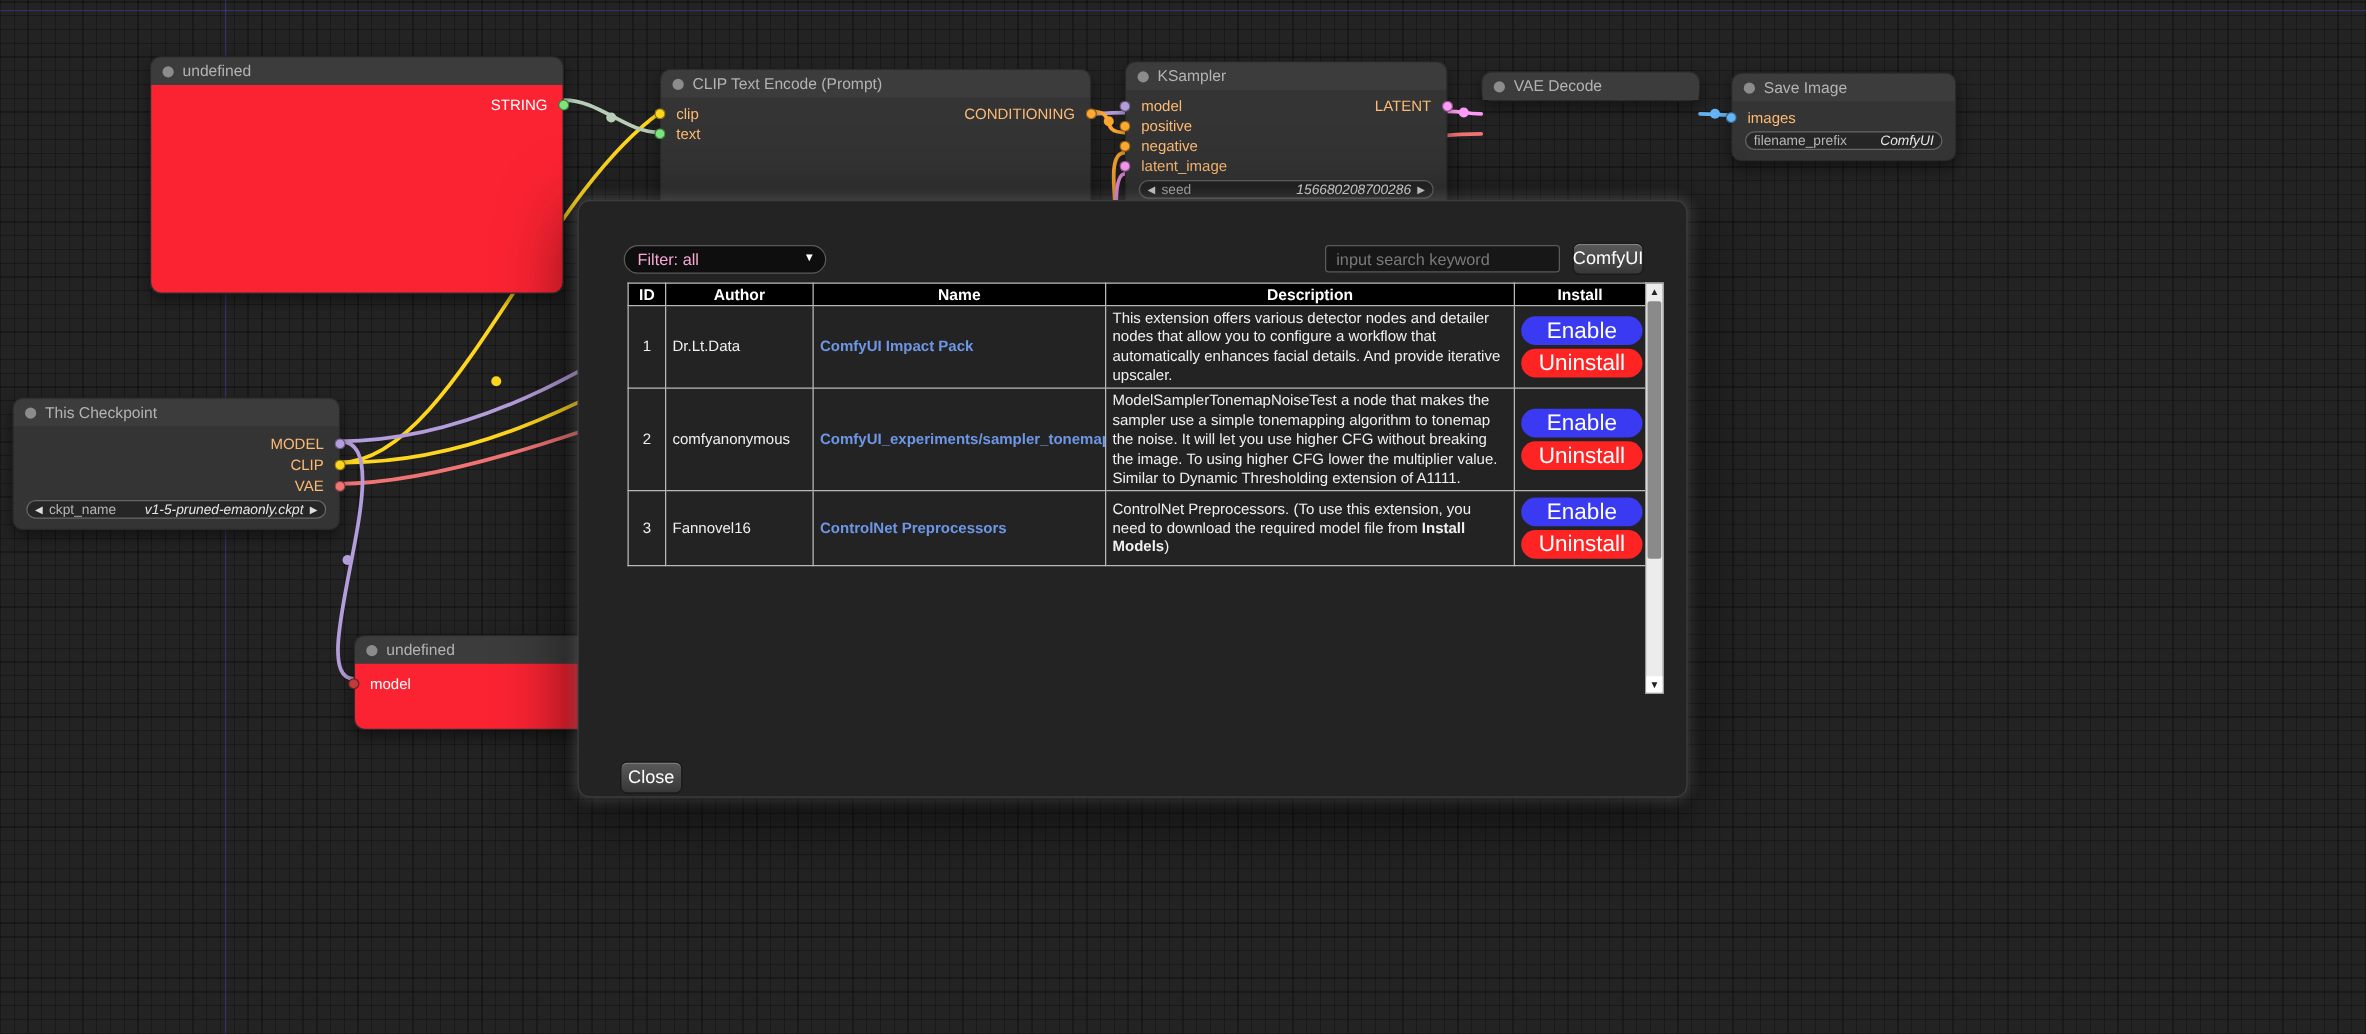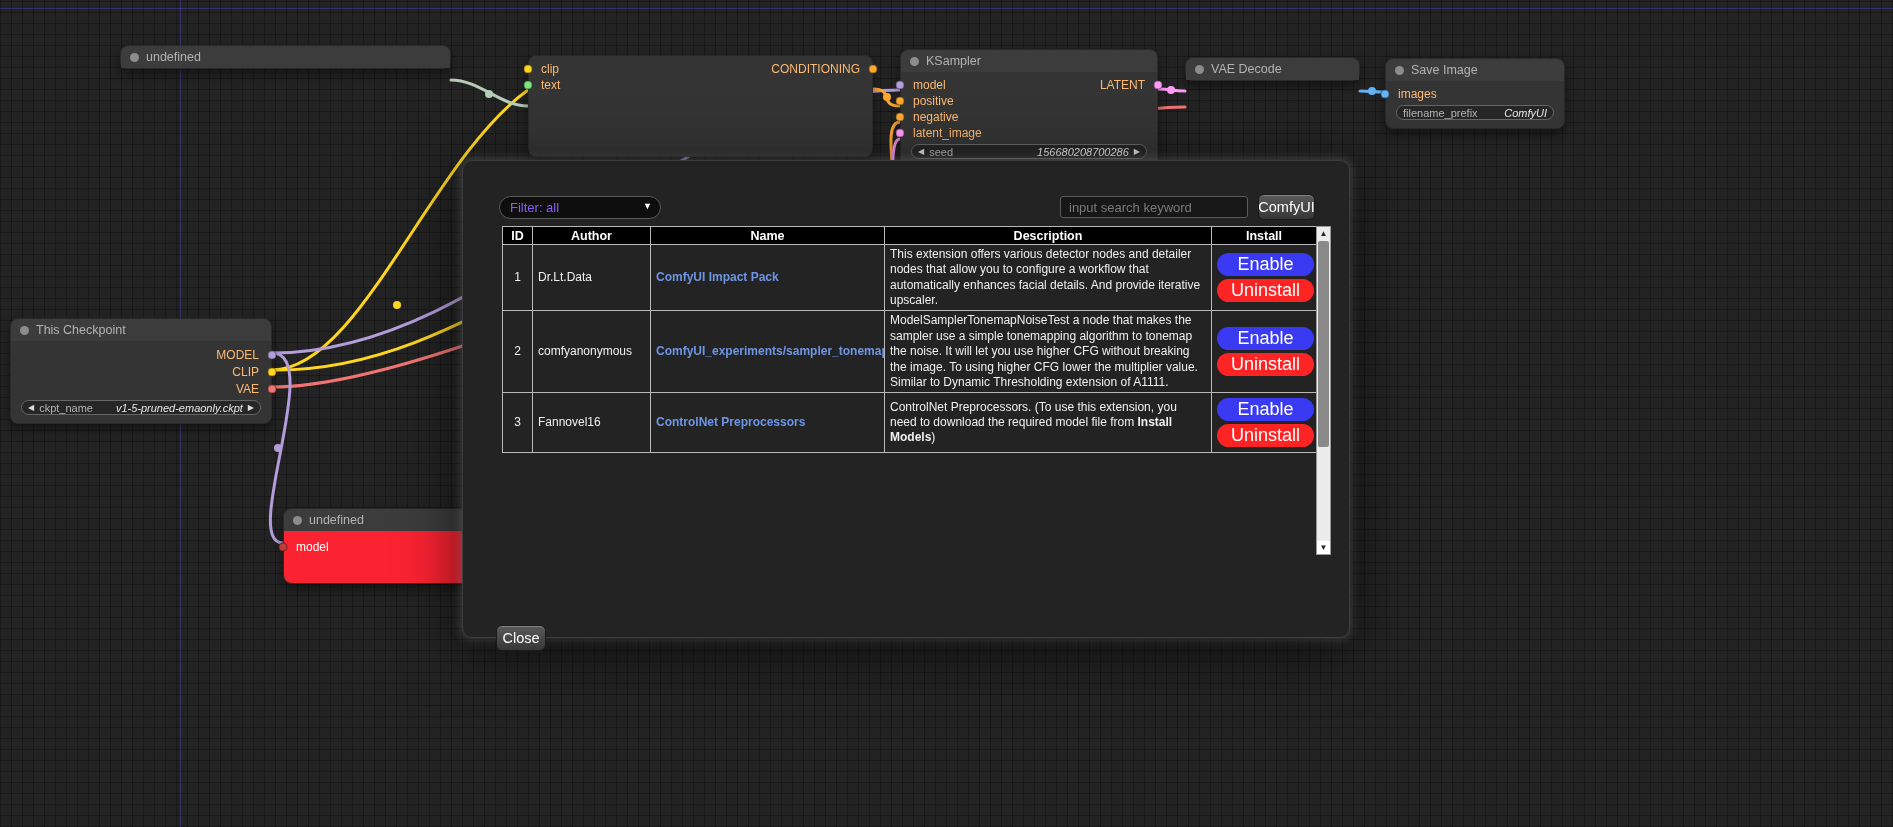--- a/index.html
+++ b/index.html
@@ -43,31 +43,31 @@
   .widget{margin:3px 10px 0;height:15px;background:#262626;border:1px solid #666;border-radius:9px;
           display:flex;align-items:center;font-size:11px;color:#b5b5b5;padding:0 6px;gap:5px;}
   .warr{font-size:8px;color:#ddd;line-height:1;}
   .wval{margin-left:auto;color:#e6e6e6;font-style:italic;}
 
   
   .modal{position:absolute;left:462px;top:160px;width:888px;height:478px;background:#232323;
          border:1px solid #3d3d3d;border-radius:10px;z-index:10;
          box-shadow:0 0 10px 2px rgba(190,190,190,.22), 0 12px 60px rgba(0,0,0,.65);}
   .filter-wrap{position:absolute;left:36px;top:35px;width:162px;height:23px;}
-  select.filter{width:100%;height:100%;background:#0e0e0e;color:#8b5cf6;border:1px solid #5a5a5a;
+  select.filter{width:100%;height:100%;background:#0e0e0e;color:#f9a8d4;border:1px solid #5a5a5a;
          border-radius:12px;font-size:13px;padding:0 22px 0 10px;appearance:none;-webkit-appearance:none;}
   .filter-caret{position:absolute;right:9px;top:5px;font-size:9px;color:#fff;pointer-events:none;}
   input.search{position:absolute;left:597px;top:35px;width:188px;height:22px;background:#171717;
          border:1px solid #5a5a5a;border-radius:3px;color:#ddd;font-size:13px;padding:0 8px;}
   input.search::placeholder{color:#7a7a7a;}
   .gbtn{position:absolute;background:linear-gradient(#5a5a5a,#373737);border:1px solid #1a1a1a;
         box-shadow:inset 0 1px 0 rgba(255,255,255,.25);border-radius:6px;color:#fff;font-size:14.5px;
         display:flex;align-items:center;justify-content:center;cursor:pointer;}
   .search-btn{left:795px;top:33px;width:57px;height:26px;}
-  .close-btn{left:33px;top:464px;width:50px;height:26px;}
+  .close-btn{left:33px;top:448px;width:50px;height:26px;}
 
   .tablewrap{position:absolute;left:39px;top:65px;width:829px;height:329px;}
   table.ext{border-collapse:collapse;table-layout:fixed;width:814px;}
   table.ext th{background:#000;color:#fff;font-size:12.5px;font-weight:bold;height:18px;border:1px solid #b9b9b9;padding:0;}
   table.ext td{border:1px solid #b9b9b9;font-size:12px;color:#f0f0f0;padding:2px 5px;vertical-align:middle;line-height:1.28;}
   td.cid{text-align:center;}
   td.cname{font-weight:bold;white-space:nowrap;overflow:hidden;}
   td.cname a{color:var(--link);text-decoration:none;}
   td.cdesc{vertical-align:top;}
   td.cinstall{padding:2px;}
@@ -106,23 +106,33 @@
   <circle cx="887" cy="97" r="4" style="fill:var(--slot_conditioning)"></circle>
   <circle cx="1171" cy="90" r="4" style="fill:var(--slot_latent)"></circle>
   <circle cx="1372" cy="91" r="4" style="fill:var(--slot_image)"></circle>
 </svg>
 
 <div class="node" style="left:120px;top:45px;width:331px;">
   <div class="nh">
     <span class="ndot"></span>
     <span class="nt">undefined</span>
   </div>
+  <div class="nb red" style="height:166px;">
+    <div class="nrow" style="margin-top:3px;">
+      <span class="outlab">STRING</span>
+      <span class="slot sout" style="background:var(--slot_string)"></span>
+    </div>
+  </div>
 </div>
 
 <div class="node" style="left:528px;top:55px;width:345px;">
+  <div class="nh">
+    <span class="ndot"></span>
+    <span class="nt">CLIP Text Encode (Prompt)</span>
+  </div>
   <div class="nb" style="height:100px;">
     <div class="nrow">
       <span class="inlab">clip</span>
       <span class="outlab">CONDITIONING</span>
       <span class="slot sin" style="background:var(--slot_clip)"></span>
       <span class="slot sout" style="background:var(--slot_conditioning)"></span>
     </div>
     <div class="nrow">
       <span class="inlab">text</span>
       <span class="slot sin" style="background:var(--slot_string)"></span>

